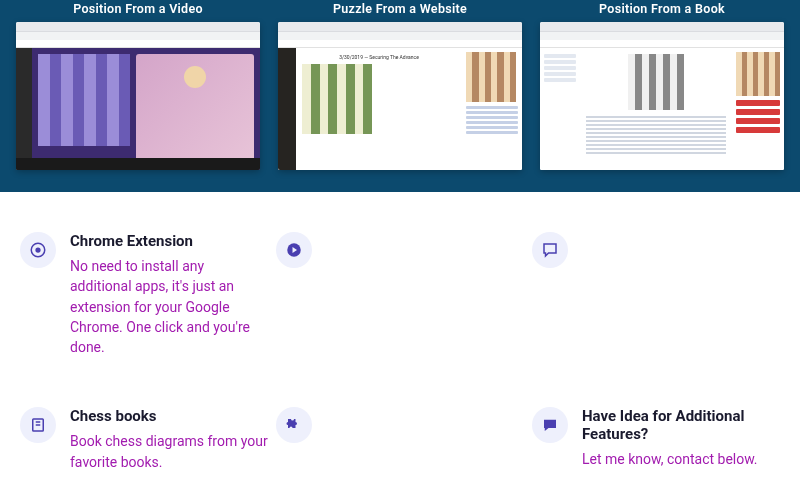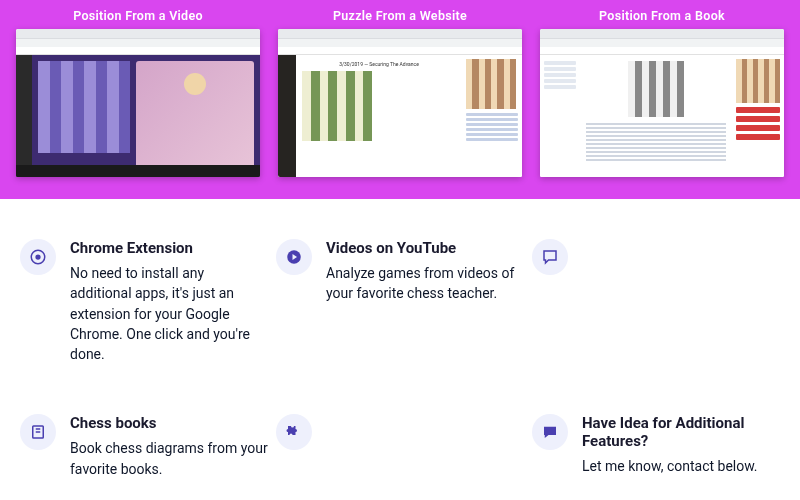--- a/index.html
+++ b/index.html
@@ -1,17 +1,17 @@
 <!DOCTYPE html>
 <html><head>
 <meta charset="utf-8">
 <style>
 *{margin:0;padding:0;box-sizing:border-box}
 body{font-family:-apple-system,BlinkMacSystemFont,"Segoe UI",Roboto,sans-serif;width:800px;background:#fff}
-.hero{background:#d946ef;padding:8px 16px 22px}
+.hero{background:#0c4a6e;padding:1px 16px 22px}
 .hero-cols{display:flex;gap:18px}
 .hero-col{flex:1;text-align:center}
 .hero-title{color:#fff;font-size:12.5px;font-weight:600;margin-bottom:6px;letter-spacing:.3px}
 .thumb{width:100%;height:148px;background:#fff;border-radius:2px;box-shadow:0 2px 6px rgba(0,0,0,.25);position:relative;overflow:hidden}
 .thumb .topbar{height:10px;background:#e8eaed;border-bottom:1px solid #dadce0}
 .thumb .tabbar{height:8px;background:#f1f3f4}
 
 
 .t1-body{display:flex;height:122px;background:#1a1a1a}
 .t1-left{width:16px;background:#2a2a2a}
@@ -53,21 +53,21 @@
 .t3-tags div{height:6px;background:#d73a3a;margin:3px 0;border-radius:1px}
 
 
 .features{padding:40px 20px 10px;background:#fff}
 .frow{display:flex;gap:8px;margin-bottom:50px}
 .feat{flex:1;display:flex;gap:14px}
 .ficon{width:36px;height:36px;flex-shrink:0;border-radius:50%;background:#eef0fc;color:#4a3fb0;display:flex;align-items:center;justify-content:center}
 .ficon svg{width:18px;height:18px;fill:currentColor}
 .ftxt{flex:1}
 .ftitle{font-size:15px;font-weight:700;color:#1a1a2e;margin-bottom:6px}
-.fdesc{font-size:14px;color:#0f172a;line-height:1.45}
+.fdesc{font-size:14px;color:#a21caf;line-height:1.45}
 .hero-url{height:8px;background:#fff;border-bottom:1px solid #e1e1e1}
 </style>
 </head>
 <body>
 
 <div class="hero">
   <div class="hero-cols">
     <div class="hero-col">
       <div class="hero-title">Position From a Video</div>
       <div class="thumb">
@@ -495,24 +495,20 @@
         <div class="fdesc">No need to install any additional apps, it's just an extension for your Google Chrome. One click and you're done.</div>
       </div>
     </div>
     <div class="feat">
       <div class="ficon">
           <svg viewBox="0 0 24 24">
             <circle cx="12" cy="12" r="9"></circle>
             <path d="M10 8l6 4-6 4z" fill="#eef0fc"></path>
           </svg>
         </div>
-      <div class="ftxt">
-        <div class="ftitle">Videos on YouTube</div>
-        <div class="fdesc">Analyze games from videos of your favorite chess teacher.</div>
-      </div>
     </div>
     <div class="feat">
       <div class="ficon">
           <svg viewBox="0 0 24 24">
             <path d="M4 4h16v12H10l-4 4v-4H4z" fill="none" stroke="currentColor" stroke-width="2"></path>
           </svg>
         </div>
     </div>
   </div>
   <div class="frow">

